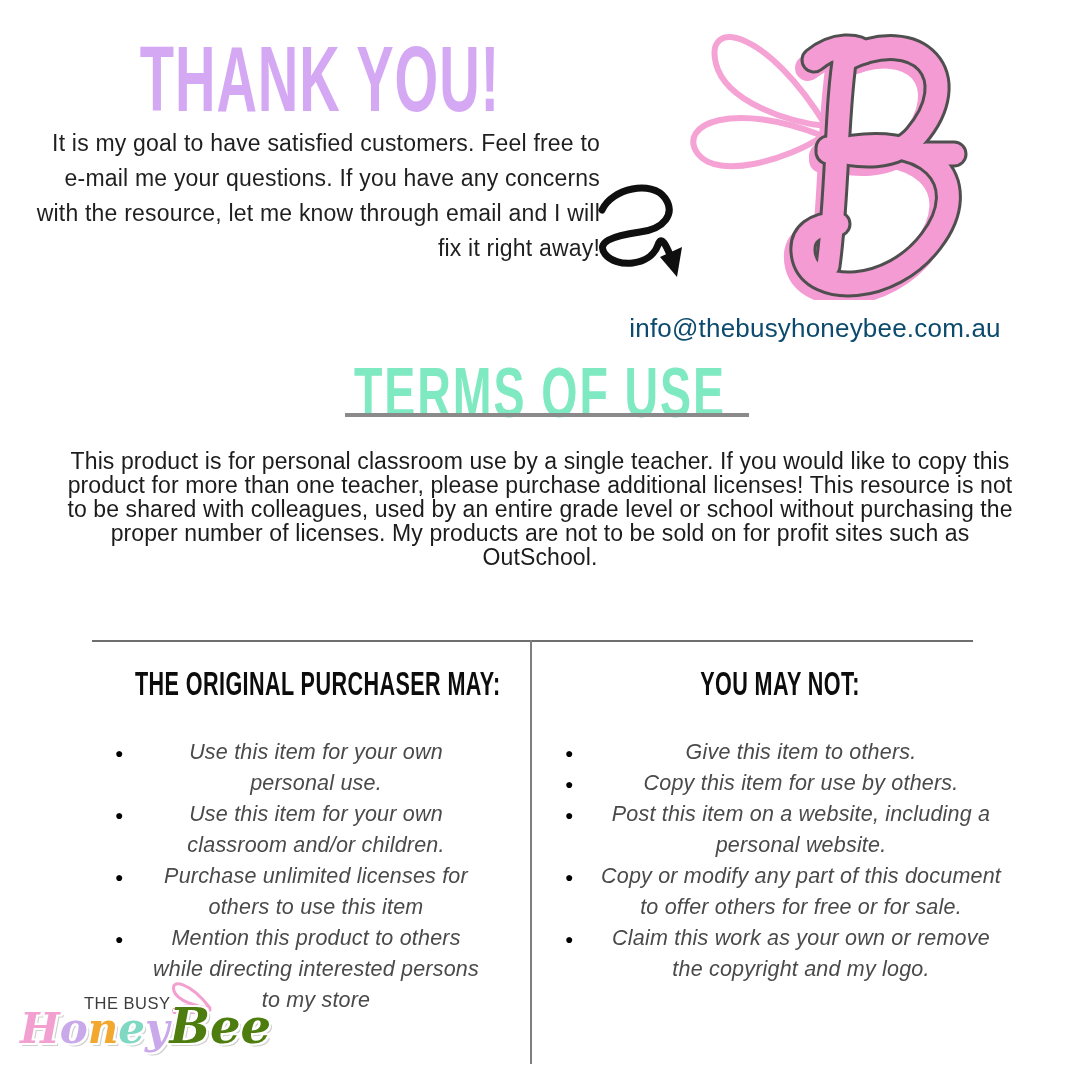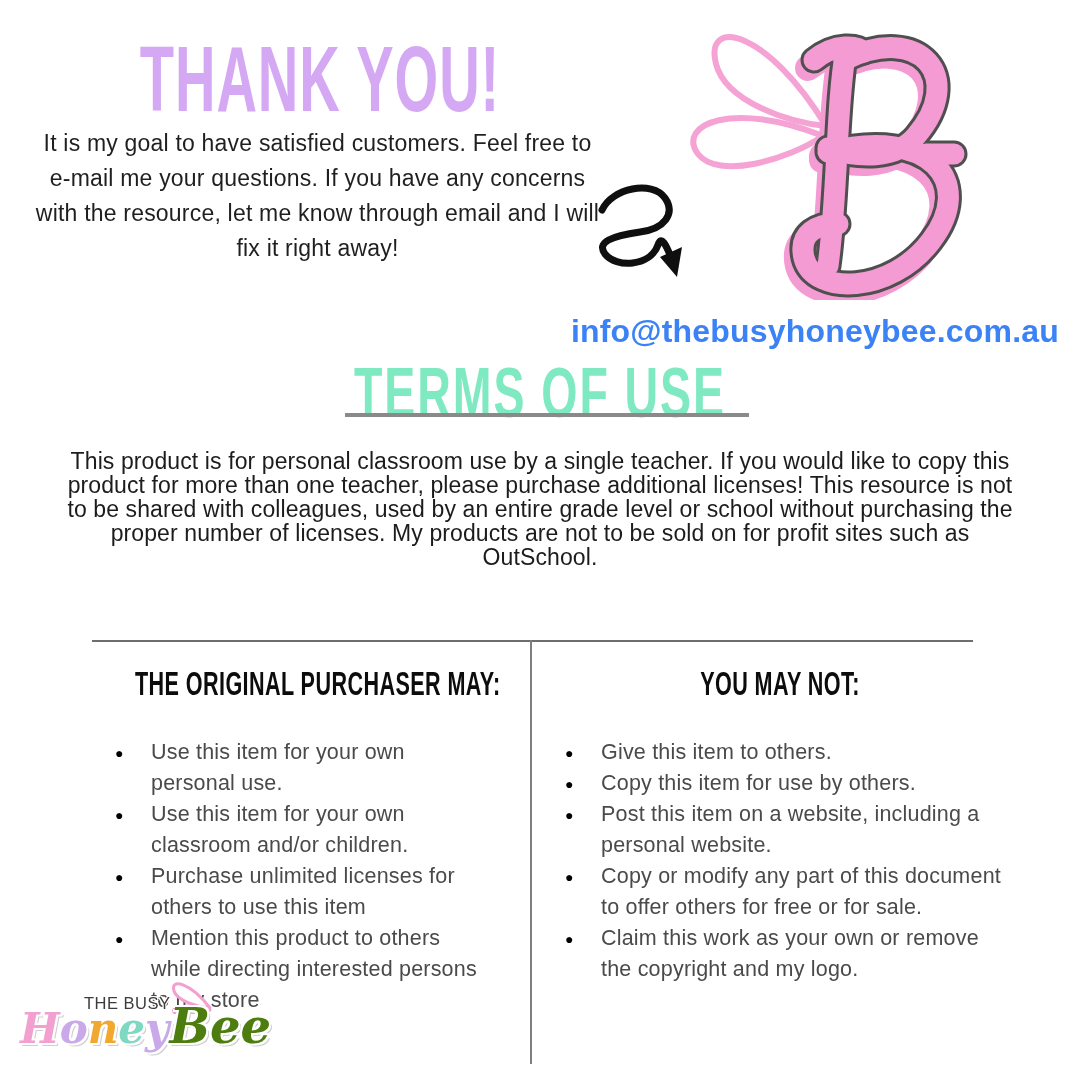--- a/index.html
+++ b/index.html
@@ -23,41 +23,41 @@
     font-weight: bold;
     font-size: 61px;
     letter-spacing: 1px;
     transform: scale(0.92, 1.52);
     transform-origin: center top;
     white-space: nowrap;
   }
   .thank-msg {
     position: absolute;
     top: 126px; left: 35px; width: 565px;
-    text-align: center;
+    text-align: right;
     font-size: 23px;
     line-height: 35px;
     color: #1f1f1f;
     letter-spacing: 0.2px;
   }
 
   
   .arrow-doodle { position: absolute; left: 592px; top: 182px; }
 
   
   .bee-monogram { position: absolute; left: 676px; top: 8px; }
 
   
   .email {
     position: absolute;
     top: 313px; left: 570px; width: 490px;
     text-align: center;
-    font-weight: bold;
-    font-size: 32px;
-    color: #3b82f6;
+    font-weight: normal;
+    font-size: 26px;
+    color: #0c4a6e;
     letter-spacing: 0.2px;
   }
 
   
   .terms-title {
     position: absolute;
     top: 352px; left: 0; width: 1080px;
     text-align: center;
     color: #7fe9c2;
     font-weight: bold;
@@ -111,21 +111,23 @@
     list-style: none;
     margin: 40px 0 0 0;
     padding: 0;
     font-size: 21.5px;
     line-height: 31px;
     color: #4a4a4a;
     letter-spacing: 0.2px;
   }
   .tou-list li {
     position: relative;
+    text-align: center;
     padding: 0 14px 0 56px;
+    font-style: italic;
   }
   .tou-list li::before {
     content: "\25CF";
     position: absolute;
     left: 20px; top: 1px;
     font-size: 14px;
     color: #000;
   }
 
   

